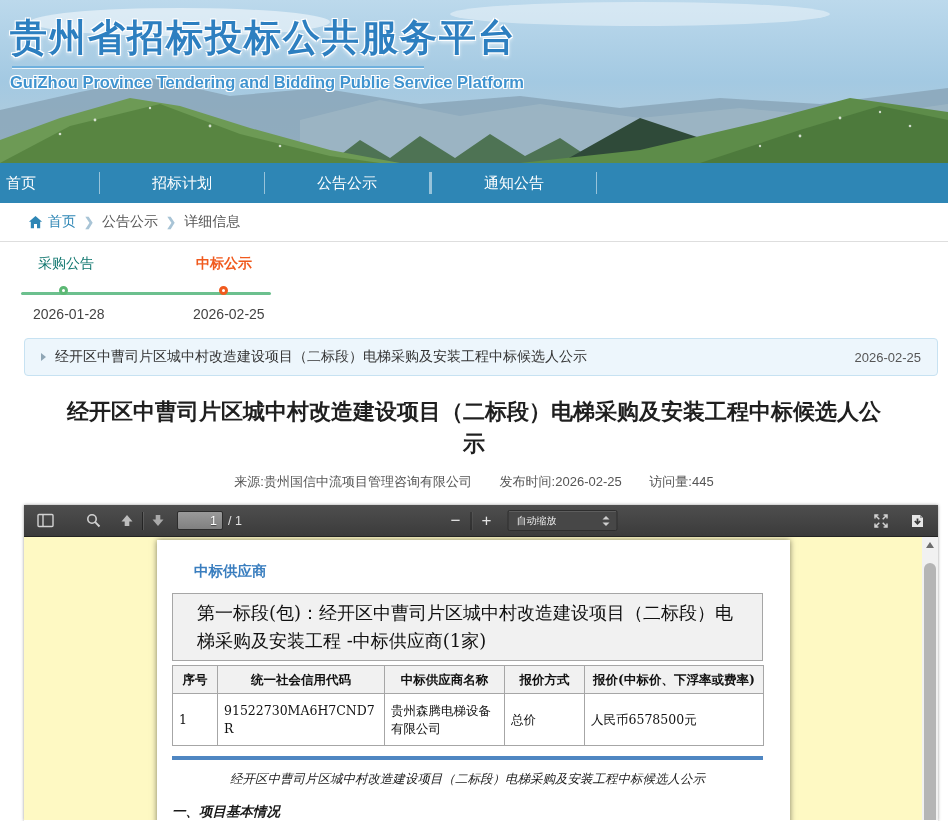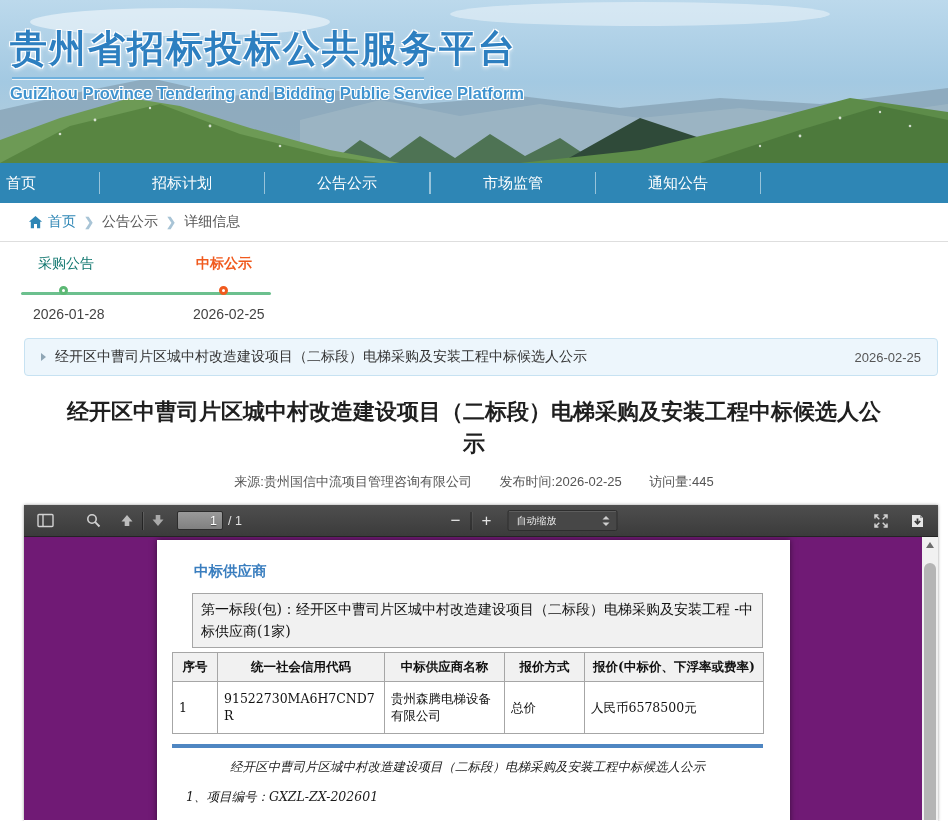--- a/index.html
+++ b/index.html
@@ -2,21 +2,21 @@
 <html><head>
 <meta charset="utf-8">
 <style>
   * { margin:0; padding:0; box-sizing:border-box; }
   html,body { width:948px; height:821px; overflow:hidden; background:#fff;
               font-family:"Liberation Sans", sans-serif; }
 
   
   .site-header { position:relative; width:948px; height:163px; overflow:hidden; }
   .header-bg { position:absolute; inset:0; }
-  .header-titles { position:absolute; left:10px; top:24px; }
+  .header-titles { position:absolute; left:10px; top:13px; }
   .site-title { font-size:37px; font-weight:bold; color:#2d7fc0; letter-spacing:2px;
     text-shadow:-1px -1px 0 #fff,1px -1px 0 #fff,-1px 1px 0 #fff,1px 1px 0 #fff,0 2px 4px rgba(255,255,255,.9); }
   .title-underline { width:412px; height:2px; background:#6fb0dd; margin:3px 0 5px 2px;
     box-shadow:0 1px 0 rgba(255,255,255,.8); }
   .site-subtitle { font-size:16.5px; font-weight:bold; color:#3f93cf;
     text-shadow:-1px -1px 0 #fff,1px -1px 0 #fff,-1px 1px 0 #fff,1px 1px 0 #fff; }
 
   
   .nav { display:flex; align-items:center; height:40px; background:#2e86b5; color:#fff; font-size:15px; }
   .nav-item { cursor:pointer; white-space:nowrap; }
@@ -73,28 +73,28 @@
     border:1px solid #2c2c2c; border-radius:2px; color:#fff; font-size:12.5px; text-align:right;
     padding-right:5px; text-shadow:0 1px 1px rgba(0,0,0,.5); font-family:"Liberation Sans",sans-serif; }
   .page-total { font-size:12.5px; color:#e2e2e2; }
   .tb-center { position:absolute; left:50%; transform:translateX(-22%); display:flex; align-items:center; }
   .zoom-txt { font-size:17px; color:#e4e4e4; width:26px; text-align:center; cursor:pointer; }
   .zoom-select { display:flex; align-items:center; justify-content:space-between; width:110px; height:21px;
     margin-left:8px; padding:0 6px 0 8px; background:#474747; border:1px solid #2e2e2e;
     box-shadow:inset 0 1px 0 rgba(255,255,255,.12); border-radius:2px; font-size:10px; color:#eee; cursor:pointer; }
   .tb-right { margin-left:auto; display:flex; align-items:center; gap:10px; }
 
-  .pdf-content { position:relative; width:914px; height:283px; background:#701a75; overflow:hidden; }
+  .pdf-content { position:relative; width:914px; height:283px; background:#fef9c3; overflow:hidden; }
   .pdf-page { position:absolute; left:133px; top:3px; width:633px; height:600px; background:#fff;
     box-shadow:0 0 6px rgba(0,0,0,.5); padding:14px 27px 0 15px; }
 
   .doc-heading { color:#3a7ebf; font-weight:bold; font-size:14.5px; margin:8px 0 12px 22px;
     font-family:"Liberation Sans",sans-serif; }
-  .doc-note { background:#f1f1f1; border:1px solid #a6a6a6; padding:5px 8px; font-size:14px;
-    color:#111; line-height:1.55; font-family:"DejaVu Serif",serif;margin-left:20px; }
+  .doc-note { background:#f1f1f1; border:1px solid #a6a6a6; padding:5px 24px; font-size:18px;
+    color:#111; line-height:1.55; font-family:"DejaVu Serif",serif; }
   .doc-table { border-collapse:collapse; width:591px; margin-top:4px; table-layout:fixed;
     font-family:"DejaVu Serif",serif;border-radius:21px; }
   .doc-table th { background:#f1f1f1; border:1px solid #a6a6a6; font-size:12.5px; font-weight:bold;
     color:#111; padding:5px 3px; text-align:center; line-height:1.4; }
   .doc-table td { background:#fff; border:1px solid #a6a6a6; font-size:12.5px; color:#111;
     padding:8px 6px; text-align:left; line-height:1.4; word-break:break-all; }
   .c0{width:45px;} .c1{width:167px;} .c2{width:120px;} .c3{width:80px;} .c4{width:179px;margin-left:48px;}
   .doc-rule { margin-top:10px; height:2px; border-top:3px solid #4f86c2; border-bottom:1px solid #4f86c2; }
   .doc-serif { font-family:"DejaVu Serif",serif; font-style:italic; color:#1a1a1a; }
   .doc-title-line { text-align:center; font-size:12.5px; margin-top:11px; }
@@ -153,21 +153,20 @@
 </div>
 
 <div class="nav">
   <div class="nav-item home">首页</div>
   <div class="nav-divider"></div>
   <div class="nav-item center">招标计划</div>
   <div class="nav-divider"></div>
   <div class="nav-item center">公告公示</div>
   <div class="nav-divider"></div>
   <div class="nav-divider"></div>
-  <div class="nav-item center">市场监管</div>
   <div class="nav-divider"></div>
   <div class="nav-item center">通知公告</div>
   <div class="nav-divider"></div>
 </div>
 
 <div class="breadcrumb-bar">
   <svg width="15" height="15" viewBox="0 0 16 16">
     <path d="M8 1 L15 7.2 H13 V14 H9.6 V9.6 H6.4 V14 H3 V7.2 H1 Z" fill="#2e86b5"></path>
   </svg>
   <span class="crumb-home">首页</span>
@@ -281,20 +280,21 @@
           <td>1</td>
           <td>91522730MA6H7CND7R</td>
           <td>贵州森腾电梯设备有限公司</td>
           <td>总价</td>
           <td>人民币6578500元</td>
         </tr>
       </tbody>
         </table>
       <div class="doc-rule"></div>
       <div class="doc-serif doc-title-line">经开区中曹司片区城中村改造建设项目（二标段）电梯采购及安装工程中标候选人公示</div>
+      <div class="doc-serif doc-sec-heading">一、项目基本情况</div>
       <div class="doc-serif doc-items">
         <div>1、项目编号：GXZL-ZX-202601</div>
 
       </div>
     </div>
     <div class="pdf-scrollbar">
       <div class="sb-up">
         <div class="sb-up-arrow"></div>
       </div>
       <div class="sb-thumb"></div>

